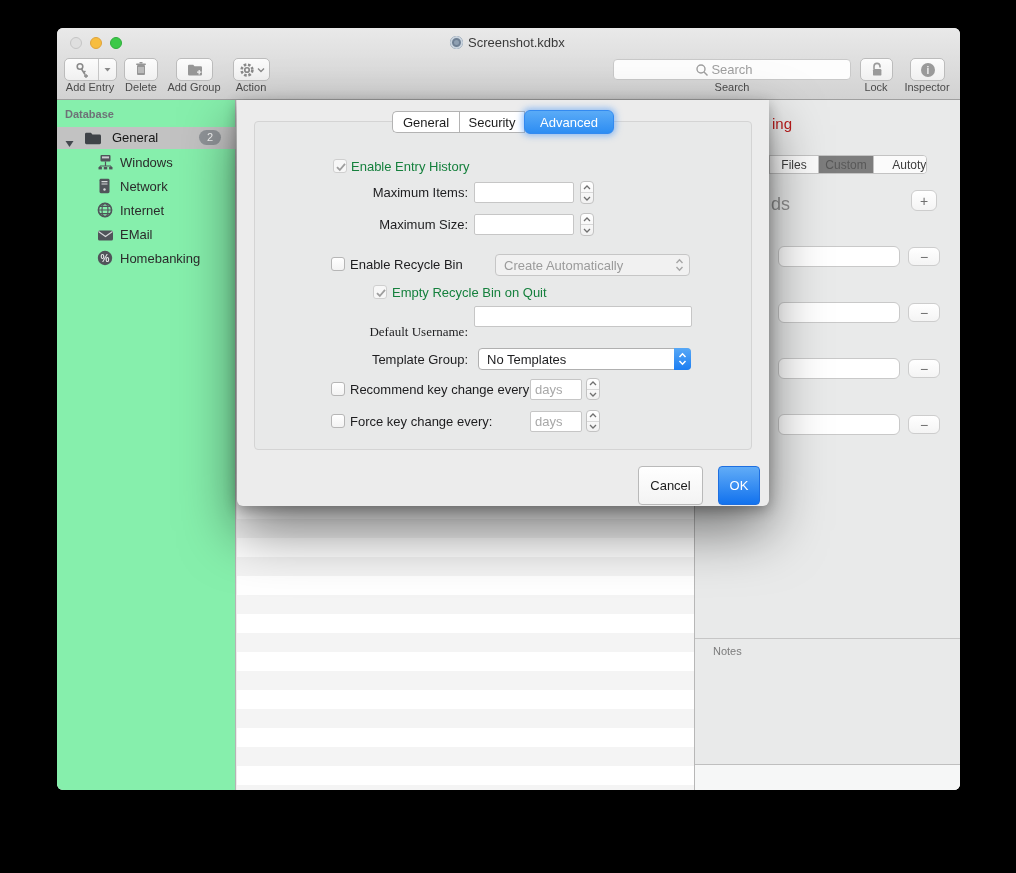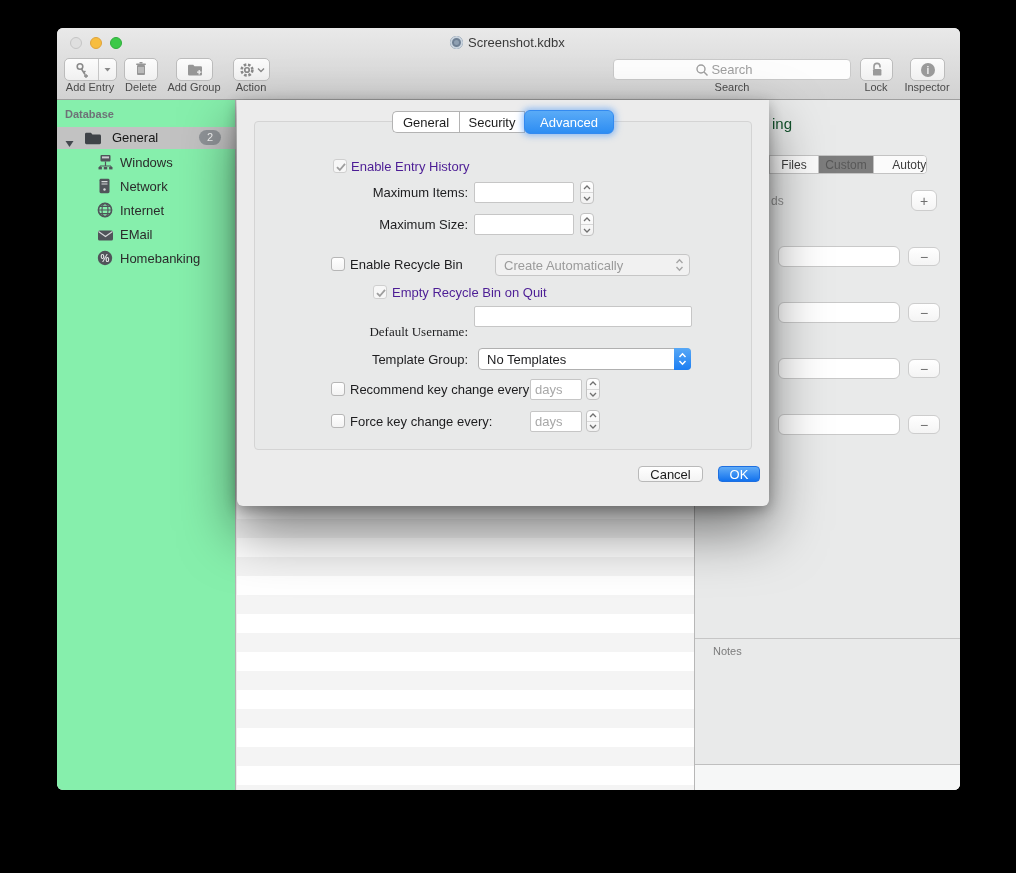--- a/index.html
+++ b/index.html
@@ -25,56 +25,56 @@
   input::placeholder,textarea::placeholder{color:#a8a8a8;opacity:1;}
   
   .sidebar{position:absolute;left:0;top:72px;width:179px;height:690px;background:#86efac;border-right:1px solid #b4b4b4;}
   .sb-header{position:absolute;left:8px;top:8px;font-size:11px;font-weight:bold;color:#6e7177;}
   .sb-row-sel{position:absolute;left:0;top:27px;width:179px;height:22px;background:#c2c2c2;}
   .sb-root-label{position:absolute;left:55px;top:3px;font-size:13px;color:#161616;}
   .badge{position:absolute;left:142px;top:3px;width:22px;height:15px;border-radius:8px;background:#8f9397;color:#f2f2f2;font-size:11px;text-align:center;line-height:15px;}
   .sb-item-label{position:absolute;left:63px;font-size:13px;color:#2b2b2b;}
   .list{position:absolute;left:180px;top:72px;width:458px;height:690px;background:repeating-linear-gradient(180deg,#ffffff 0 19px,#f4f4f4 19px 38px);background-position:0 20px;border-right:1px solid #b7b7b7;}
   .inspector{position:absolute;left:638px;top:72px;width:265px;height:690px;background:#e9eaea;}
-  .insp-title-frag{position:absolute;left:77px;top:15px;font-size:15px;color:#14532d;}
+  .insp-title-frag{position:absolute;left:77px;top:15px;font-size:15px;color:#b91c1c;}
   .seg-ctl{position:absolute;left:20px;top:55px;height:19px;display:flex;border:1px solid #c3c3c3;border-radius:4px;overflow:hidden;background:#fbfbfb;}
   .seg{height:100%;font-size:12px;color:#3c3c3c;display:flex;align-items:center;justify-content:center;border-right:1px solid #c3c3c3;background:#fbfbfb;}
   .seg:last-child{border-right:none;}
   .seg.dark{background:#7d7d7d;color:#585858;}
-  .frag-ds{position:absolute;left:76px;top:94px;font-size:12px;color:#8f8f8f;}
+  .frag-ds{position:absolute;left:76px;top:94px;font-size:18px;color:#8f8f8f;}
   .mini-btn{position:absolute;background:linear-gradient(#ffffff,#f4f4f4);border:1px solid #cdcdcd;border-radius:6px;color:#6f6f6f;display:flex;align-items:center;justify-content:center;font-size:14px;}
   .insp-field{position:absolute;left:83px;width:122px;height:21px;border:1px solid #c9c9c9;border-radius:6px;background:#fff;font-size:12px;padding:0 6px;outline:none;}
   .notes-divider{position:absolute;left:0;top:538px;width:265px;height:1px;background:#c6c6c6;}
   .notes-label{position:absolute;left:18px;top:545px;font-size:11px;color:#7c7c7c;}
   .notes-area{position:absolute;left:20px;top:563px;width:225px;height:94px;border:1px solid #c3c3c3;background:#fff;resize:none;font-size:12px;color:#555;padding:3px 5px;outline:none;}
   .insp-footer{position:absolute;left:0;top:664px;width:265px;height:26px;background:#f6f7f7;border-top:1px solid #bfbfbf;}
   
   .dialog{position:absolute;left:180px;top:72px;width:532px;height:406px;background:#ececec;border-radius:0 0 6px 6px;box-shadow:0 25px 55px rgba(0,0,0,.5),0 4px 14px rgba(0,0,0,.3);z-index:40;}
   .dlg-box{position:absolute;left:17px;top:21px;width:498px;height:329px;background:#e8e9e9;border:1px solid #d4d4d4;border-radius:4px;}
   .dlg-tabs{position:absolute;left:50%;top:10px;transform:translateX(-50%);display:flex;align-items:center;z-index:5;}
   .dlg-tab{height:22px;background:#fff;border:1px solid #b3b3b3;font-size:13px;color:#1c1c1c;display:flex;align-items:center;justify-content:center;}
   .dlg-tab.first{width:67px;border-radius:5px 0 0 5px;border-right:none;}
   .dlg-tab.mid{width:66px;}
   .dlg-tab.sel{width:90px;height:24px;margin-left:-1px;border:1px solid #338af0;border-radius:6px;background:linear-gradient(#5aabf7,#2d8df3);color:#fff;box-shadow:0 0 6px 2px rgba(72,150,245,.55);}
   .lbl{position:absolute;font-size:13px;color:#1d1d1f;white-space:nowrap;}
   .lbl.right{left:17px;width:214px;text-align:right;}
-  .lbl.dis{color:#4c1d95;}
+  .lbl.dis{color:#15803d;}
   .cb{position:absolute;width:14px;height:14px;border:1px solid #b6b6b6;border-radius:3px;background:linear-gradient(#fff,#f3f3f3);}
   .cb.dis{border-color:#cfcfcf;background:#f7f7f7;}
   .cb svg{position:absolute;left:1px;top:1px;}
   .field{position:absolute;height:21px;border:1px solid #c6c6c6;background:#fff;font-size:13px;padding:0 4px;outline:none;border-radius:2px;}
   .stepper{position:absolute;width:14px;height:23px;border:1px solid #c3c3c3;border-radius:4px;background:linear-gradient(#fff,#f1f1f1);display:flex;flex-direction:column;overflow:hidden;}
   .stepper .half{flex:1;display:flex;align-items:center;justify-content:center;}
   .stepper .half:first-child{border-bottom:1px solid #d8d8d8;}
   .stepper.small{height:22px;}
   .popup{position:absolute;height:22px;border:1px solid #c6c6c6;border-radius:4px;background:#f1f1f1;display:flex;align-items:center;font-size:13px;color:#9b9b9b;padding-left:8px;}
   .popup .chev{margin-left:auto;margin-right:5px;display:flex;}
   .popup.enabled{background:#fff;border-color:#b0b0b0;color:#1d1d1f;padding-left:8px;}
   .popup .bluecap{margin-left:auto;width:17px;height:22px;margin-right:-1px;border-radius:0 4px 4px 0;background:linear-gradient(#57a8f6,#1c7ef2);display:flex;align-items:center;justify-content:center;}
-  .btn{position:absolute;height:16px;border-radius:4px;font-size:13px;display:flex;align-items:center;justify-content:center;}
+  .btn{position:absolute;height:39px;border-radius:4px;font-size:13px;display:flex;align-items:center;justify-content:center;}
   .btn.cancel{left:401px;top:366px;width:65px;background:linear-gradient(#fff,#f3f3f3);border:1px solid #b9b9b9;color:#1c1c1c;}
   .btn.ok{left:481px;top:366px;width:42px;background:linear-gradient(#61acf7,#1272ee);border:1px solid #1e6fe0;color:#fff;}
 </style>
 </head>
 <body>
 
 <div class="canvas">
   <div class="window">
 
     <div class="chrome">

